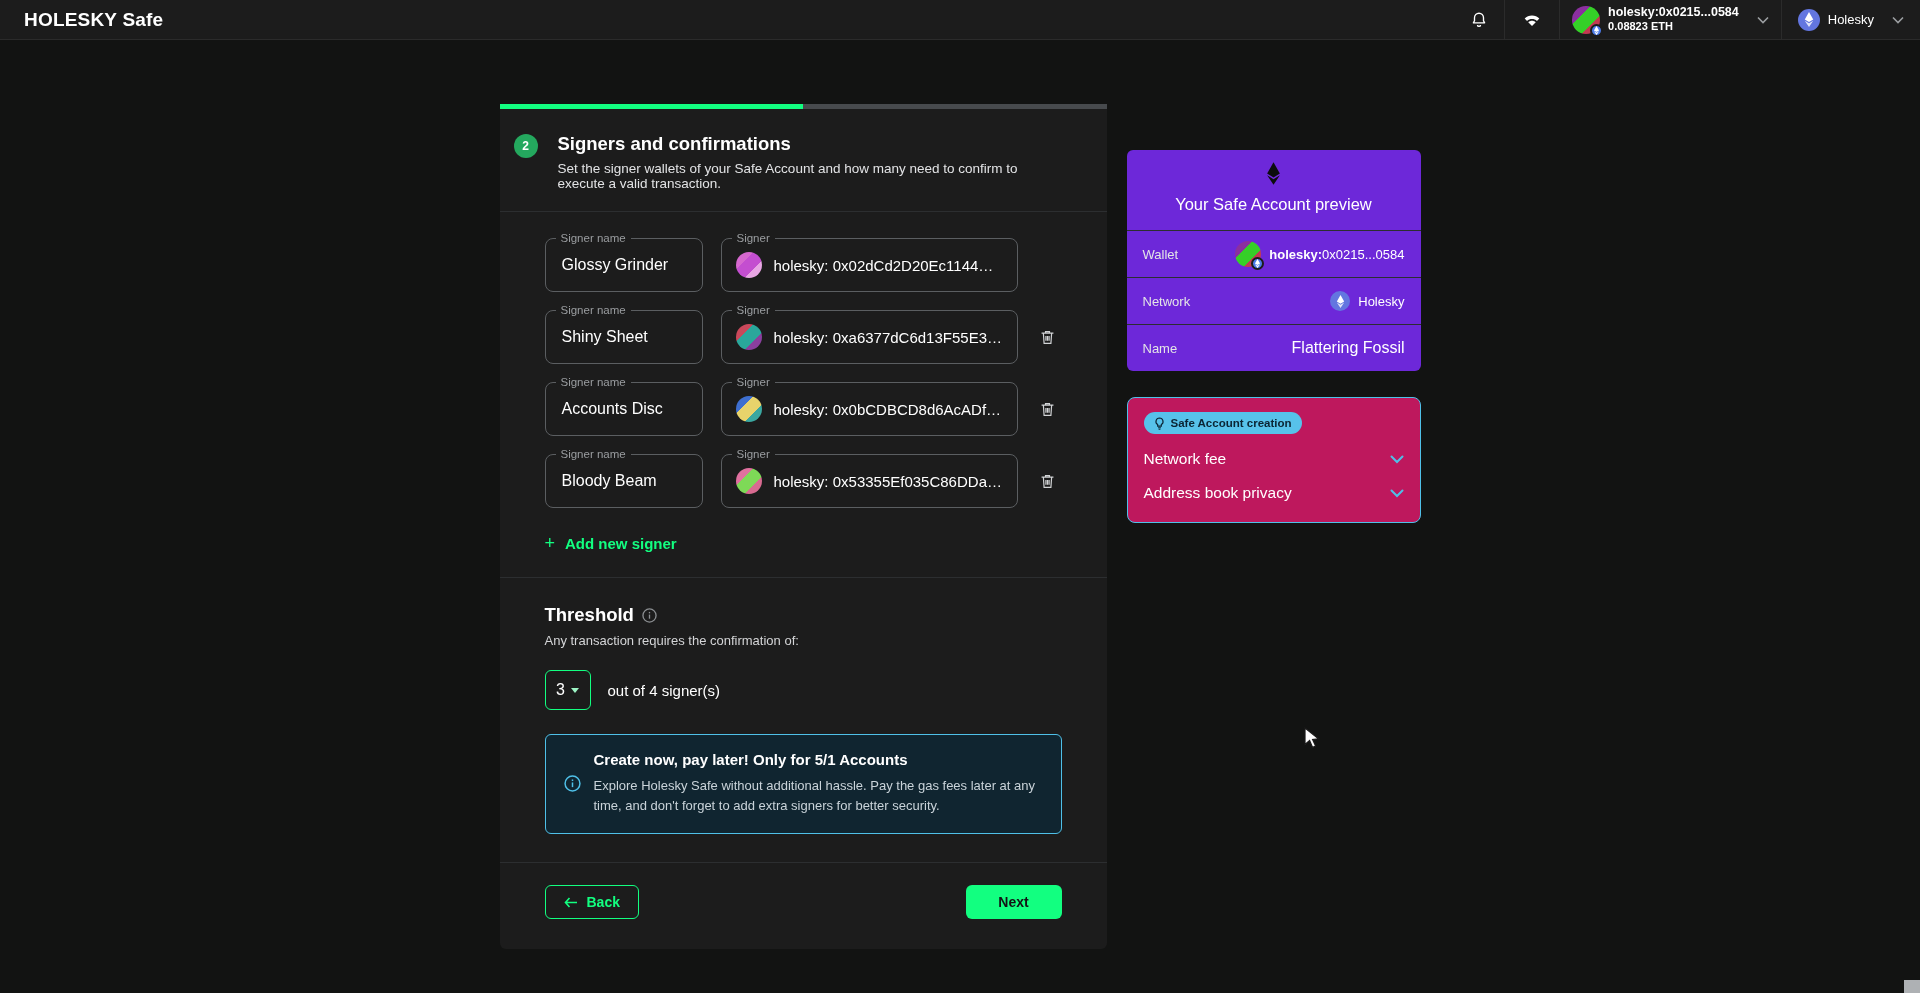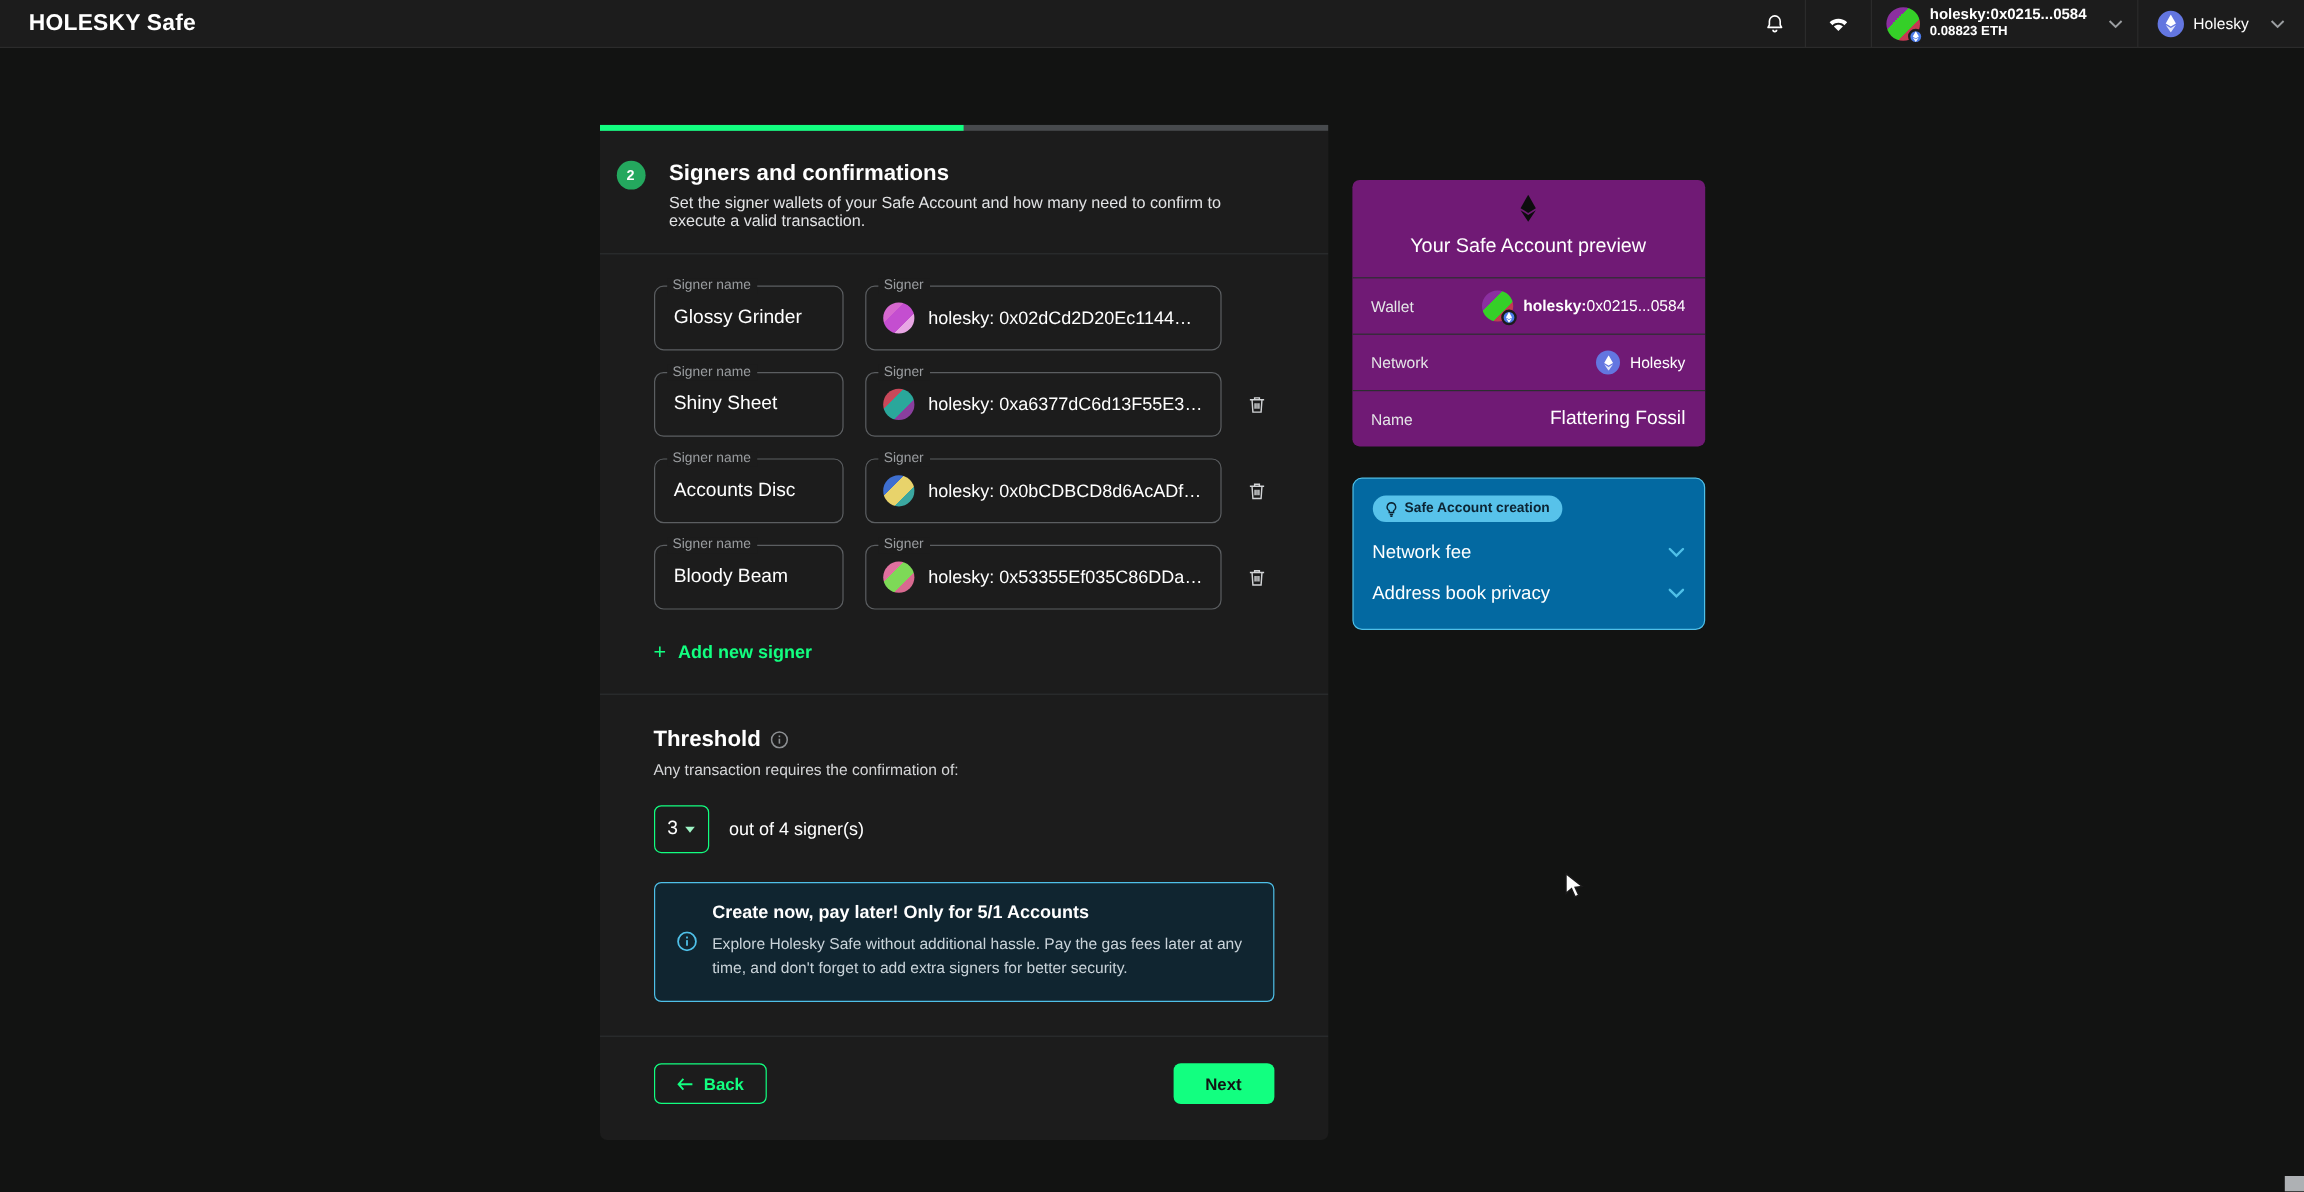--- a/index.html
+++ b/index.html
@@ -91,38 +91,38 @@
   .notice-title { font-size:15px; font-weight:700; color:#fff; }
   .notice-body { font-size:13px; color:#c9d3d9; line-height:1.5; margin-top:8px; max-width:460px; }
   
   .actions { padding:22px 45px 30px 45px; display:flex; justify-content:space-between; align-items:center; }
   .btn-back {
     display:flex; align-items:center; justify-content:center; gap:9px; height:34px; padding:0 18px;
     background:transparent; border:1px solid #12FF80; border-radius:6px; color:#12FF80;
     font-size:14px; font-weight:700; cursor:pointer; font-family:inherit;
   }
   .btn-next {
-    width:84px; height:34px; background:#12FF80; border:none; border-radius:6px;
+    width:96px; height:34px; background:#12FF80; border:none; border-radius:6px;
     color:#131314; font-size:14px; font-weight:700; cursor:pointer; font-family:inherit;
   }
   
-  .preview-card { background:#701a75; border-radius:6px; overflow:hidden; }
+  .preview-card { background:#6d28d9; border-radius:6px; overflow:hidden; }
   .preview-header { padding:12px 16px 16px 16px; text-align:center; }
   .preview-heading { font-size:16.5px; color:#fff; margin-top:6px; }
   .preview-row {
     height:47px; display:flex; align-items:center; justify-content:space-between;
     padding:0 16px; border-top:1px solid #2c2e30;
   }
   .preview-label { font-size:13px; color:#e4e5e7; }
   .preview-value { display:flex; align-items:center; gap:8px; }
   .pv-addr-prefix { font-size:13px; font-weight:700; color:#fff; }
   .pv-addr { font-size:13px; color:#fff; }
   .pv-name { font-size:16px; color:#fff;text-align:right; }
   
-  .tips-card { margin-top:26px; border:1px solid #4fc0e8; border-radius:8px; background:#0369a1; padding:14px 16px 20px 16px; }
+  .tips-card { margin-top:26px; border:1px solid #4fc0e8; border-radius:8px; background:#be185d; padding:14px 16px 20px 16px; }
   .tips-badge {
     display:inline-flex; align-items:center; gap:6px; height:22px; padding:0 10px; border-radius:11px;
     background:#57c2ea; color:#0b2433; font-size:11.5px; font-weight:700; cursor:pointer;
   }
   .tips-item { display:flex; align-items:center; justify-content:space-between; margin-top:16px; cursor:pointer; }
   .tips-item-label { font-size:15.5px; color:#fff; }
   
   .cursor { position:absolute; left:1304px; top:727px; z-index:50; pointer-events:none; }
   .scroll-corner { position:absolute; right:0; bottom:0; width:16px; height:13px; background:#aeb1b4; }
   .icon { display:inline-flex; align-items:center; justify-content:center; }

